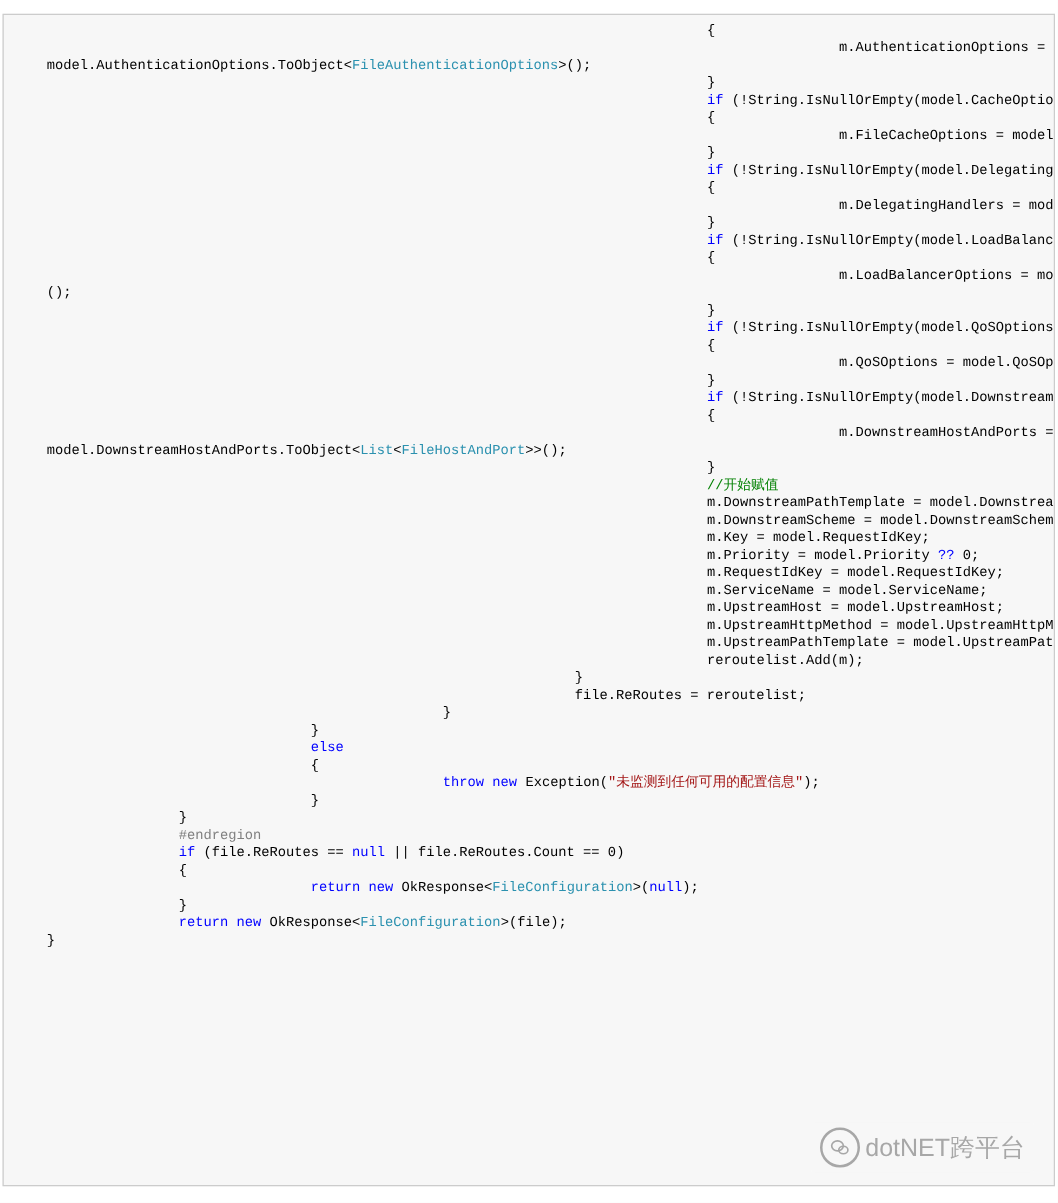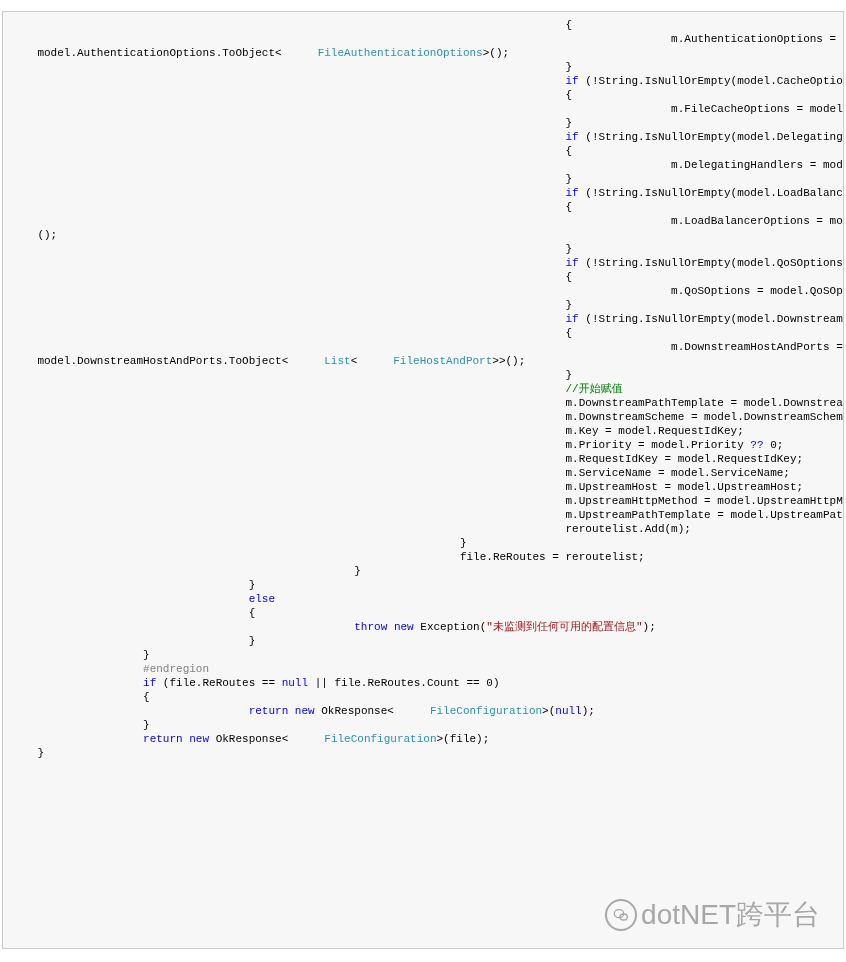--- a/index.html
+++ b/index.html
@@ -22,37 +22,37 @@
     box-sizing: border-box;
     padding: 6px 8px 6px 8px;
     font-family: Consolas, "Courier New", monospace;
     font-size: 11px;
     line-height: 14px;
     color: #000000;
     white-space: pre;
     overflow: hidden;
   }
   .tok-kw   { color: #0000ff; }
-  .tok-type { color: #2b91af; margin-left: 36px; }
+  .tok-type { color: #2b91af; }
   .tok-str  { color: #a31515; }
   .tok-comment { color: #008000; }
   .tok-region  { color: #808080; }
   .tok-num  { color: #000000; }
   
   .watermark {
     position: absolute;
     right: 18px;
     bottom: 24px;
     display: flex;
     align-items: center;
     gap: 4px;
     opacity: 0.55;
     color: #666;
     font-family: "Microsoft YaHei", Arial, sans-serif;
-    font-size: 28px;
+    font-size: 20px;
     background: rgba(247,247,247,0.4);
     padding: 4px 8px;
     border-radius: 4px;
   }
   .wm-icon {
     width: 28px;
     height: 28px;
     border-radius: 50%;
     border: 2px solid #666;
     display: flex;

